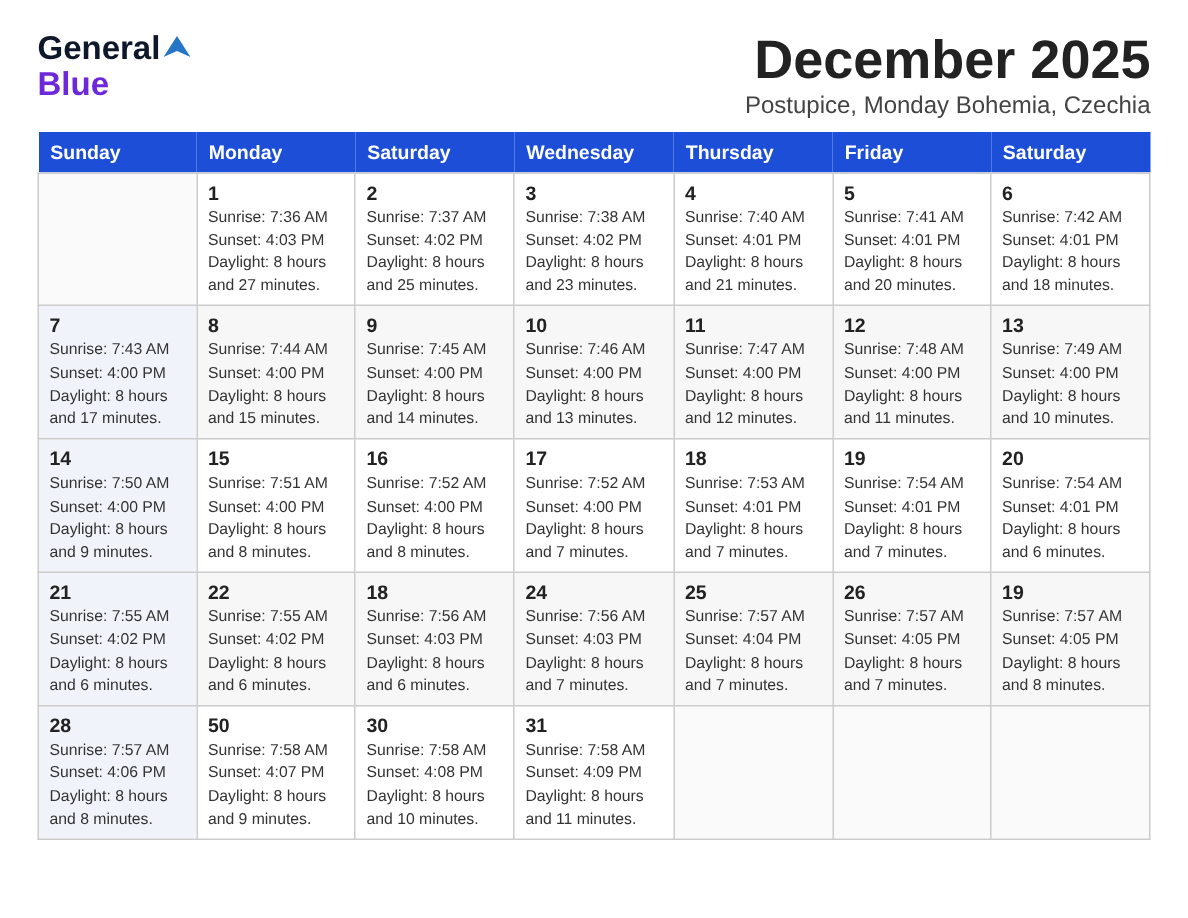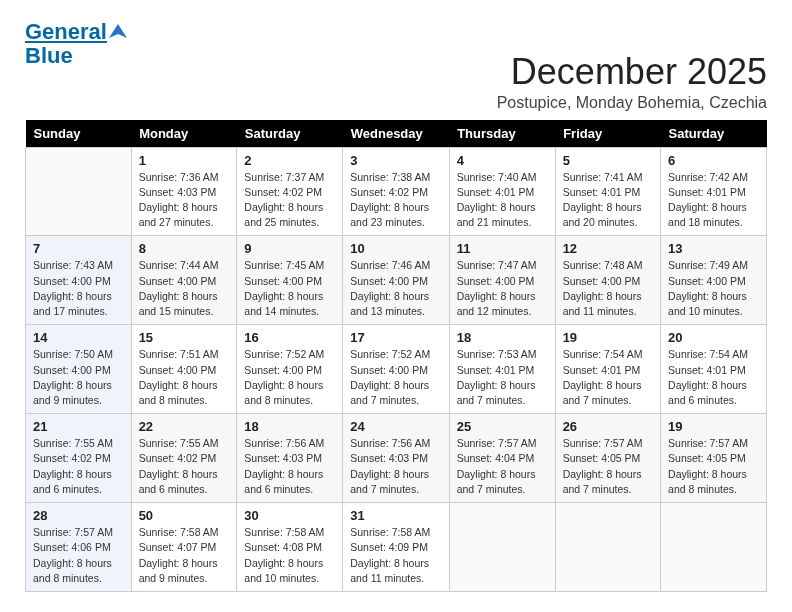--- a/index.html
+++ b/index.html
@@ -17,48 +17,47 @@
       margin-bottom: 8px;
     }
     .logo {
       display: flex;
       flex-direction: column;
       align-items: flex-start;
       font-size: 22px;
       font-weight: bold;
       line-height: 1.1;
     }
-    .logo-general { color: #0369a1; text-decoration: underline; }
-    .logo-blue { color: #0369a1; }
+    .logo-general { color: #0f172a; }
+    .logo-blue { color: #6d28d9; }
     .logo-row {
       display: flex;
       align-items: center;
     }
     .title-block {
       text-align: right;
     }
     .month-title {
       font-size: 36px;
-      font-weight: normal;
+      font-weight: bold;
       color: #222;
       line-height: 1.1;
-      margin-top: 32px;
     }
     .location-title {
       font-size: 16px;
       color: #444;
       margin-top: 2px;
     }
     table {
       width: 100%;
       border-collapse: collapse;
       font-size: 11px;
     }
     thead tr th {
-      background-color: #000000;
+      background-color: #1d4ed8;
       color: #fff;
       text-align: left;
       padding: 6px 8px;
       font-size: 13px;
       font-weight: bold;
     }
     tbody tr td {
       border: 1px solid #ccc;
       vertical-align: top;
       padding: 5px 7px;

